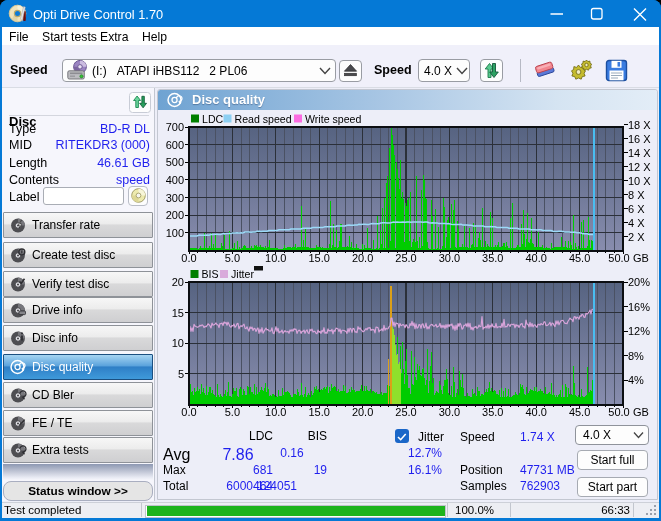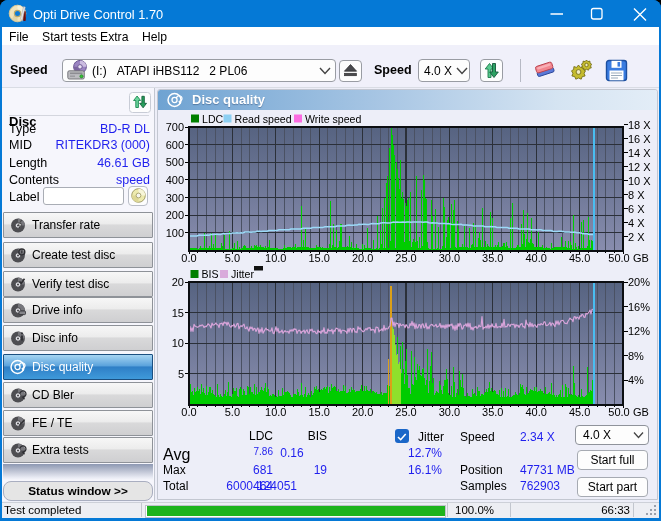--- a/index.html
+++ b/index.html
@@ -280,37 +280,37 @@
         <rect x="33.5" y="160" width="8" height="8" fill="#008000"></rect>
         <text x="44.5" y="168">BIS</text>
         <rect x="63" y="160" width="8" height="8" fill="#d9aadb"></rect>
         <text x="74" y="168">Jitter</text>
         <rect x="97" y="156" width="9" height="4.5" fill="#111"></rect>
       </g>
     </svg>
 <div class="abs" style="left:203px;top:429px;width:70px;font-size:12px;text-align:right">LDC</div>
 <div class="abs" style="left:257px;top:429px;width:70px;font-size:12px;text-align:right">BIS</div>
 <div class="abs" style="left:163px;top:446.0px;font-size:16px">Avg</div>
-<div class="abs blue" style="left:203px;top:446.0px;width:70px;font-size:10px;text-align:right">7.86</div>
+<div class="abs blue" style="left:203px;top:446.0px;width:70px;font-size:16px;text-align:center">7.86</div>
 <div class="abs blue" style="left:257px;top:446.0px;width:70px;font-size:12px;text-align:center">0.16</div>
 <div class="abs" style="left:163px;top:462.5px;font-size:12px">Max</div>
 <div class="abs blue" style="left:203px;top:462.5px;width:70px;font-size:12px;text-align:right">681</div>
 <div class="abs blue" style="left:257px;top:462.5px;width:70px;font-size:12px;text-align:right">19</div>
 <div class="abs" style="left:163px;top:479.0px;font-size:12px">Total</div>
 <div class="abs blue" style="left:203px;top:479.0px;width:70px;font-size:12px;text-align:right">6000464</div>
 <div class="abs blue" style="left:257px;top:479.0px;width:70px;font-size:12px;">124051</div>
 <div class="abs" style="left:395px;top:429px;width:13.5px;height:13.5px;background:#1a66c8;border-radius:3px">
 <svg width="13.5" height="13.5">
         <path d="M3 7 5.7 9.7 10.7 4" fill="none" stroke="#fff" stroke-width="1.6"></path>
       </svg></div>
 <div class="abs" style="left:418px;top:429.5px;font-size:12px">Jitter</div>
 <div class="abs blue" style="left:382px;top:446px;width:60px;font-size:12px;text-align:right">12.7%</div>
 <div class="abs blue" style="left:382px;top:462.5px;width:60px;font-size:12px;text-align:right">16.1%</div>
 <div class="abs" style="left:460px;top:430px;font-size:12px">Speed</div>
-<div class="abs blue" style="left:520px;top:430px;font-size:12px">2.34 X</div>
+<div class="abs blue" style="left:520px;top:430px;font-size:12px">1.74 X</div>
 <div class="abs" style="left:460px;top:462.5px;font-size:12px">Position</div>
 <div class="abs blue" style="left:520px;top:462.5px;font-size:12px">47731 MB</div>
 <div class="abs" style="left:460px;top:479px;font-size:12px">Samples</div>
 <div class="abs blue" style="left:520px;top:479px;font-size:12px">762903</div>
 <div class="tbtn" style="left:575px;top:425px;width:74px;height:20px;border-color:#8f939b"></div>
 <div class="abs" style="left:583px;top:428px;font-size:12px">4.0 X</div>
 <svg class="abs" style="left:633px;top:431px" width="11" height="9">
       <path d="M1 1.5 5.5 6.5 10 1.5" fill="none" stroke="#444" stroke-width="1.3"></path>
     </svg>
 <div class="tbtn" style="left:577px;top:450px;width:71px;height:19.5px;border-color:#a6aab2;text-align:center;font-size:12px;line-height:18px">Start full</div>

